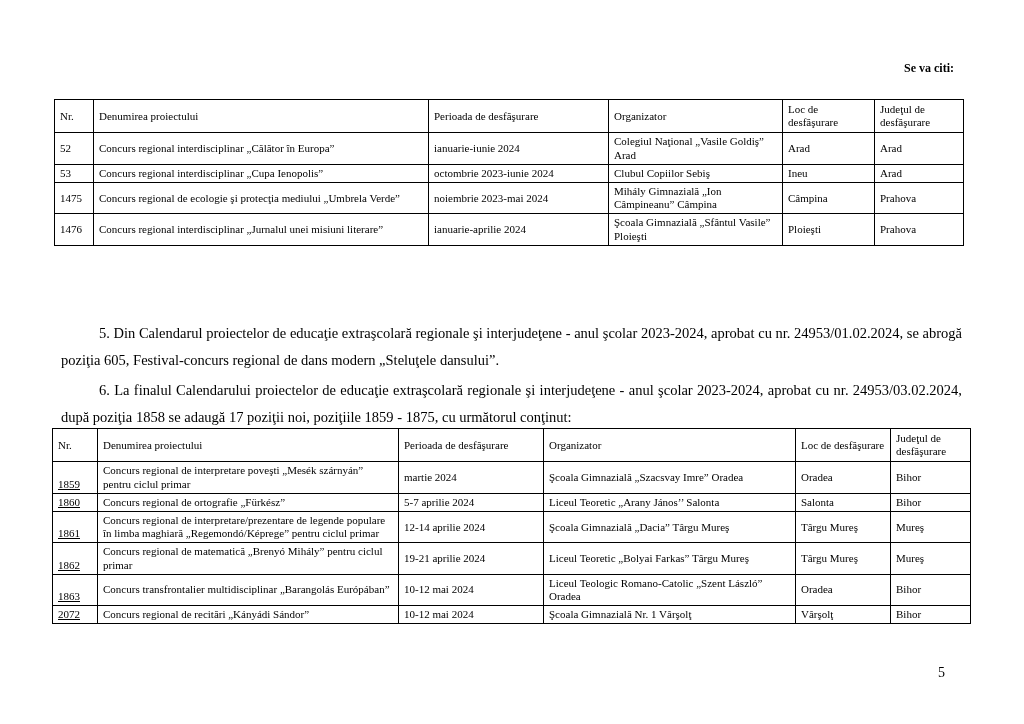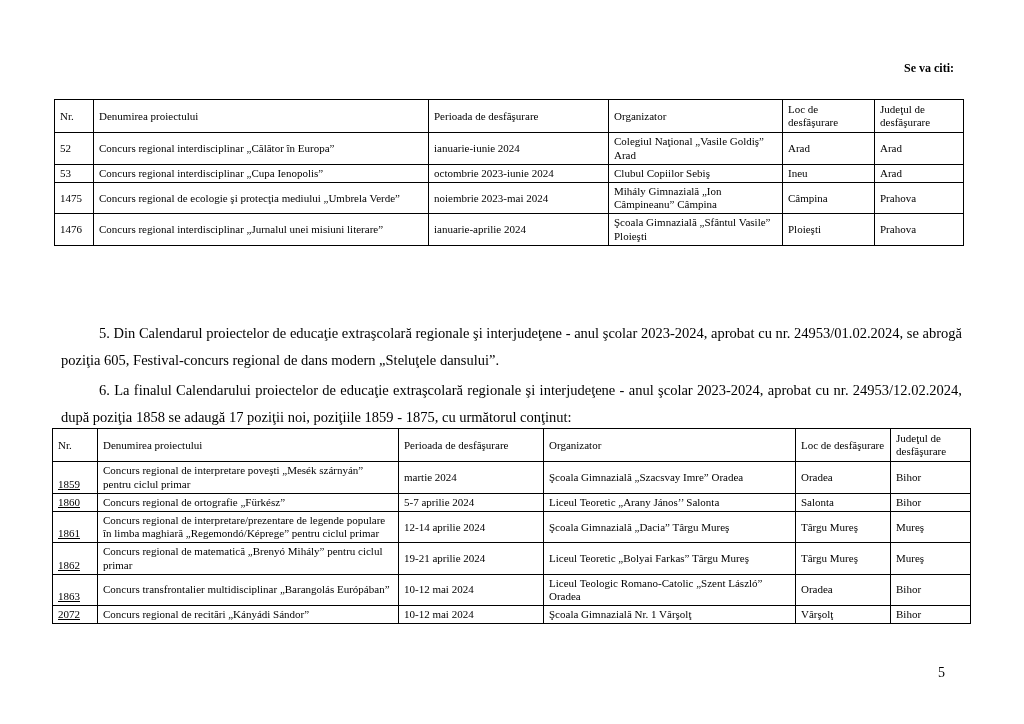--- a/index.html
+++ b/index.html
@@ -122,21 +122,21 @@
           <td>ianuarie-aprilie 2024</td>
           <td>Şcoala Gimnazială „Sfântul Vasile” Ploieşti</td>
           <td>Ploieşti</td>
           <td>Prahova</td>
         </tr>
       </tbody>
     </table>
 
   <p class="para" id="p5">5. Din Calendarul proiectelor de educaţie extraşcolară regionale şi interjudeţene - anul şcolar 2023-2024, aprobat cu nr. 24953/01.02.2024, se abrogă poziţia 605, Festival-concurs regional de dans modern „Steluţele dansului”.</p>
 
-  <p class="para" id="p6">6. La finalul Calendarului proiectelor de educaţie extraşcolară regionale şi interjudeţene - anul şcolar 2023-2024, aprobat cu nr. 24953/12.02.2024, după poziţia 1858 se adaugă 17 poziţii noi, poziţiile 1859 - 1875, cu următorul conţinut:</p>
+  <p class="para" id="p6">6. La finalul Calendarului proiectelor de educaţie extraşcolară regionale şi interjudeţene - anul şcolar 2023-2024, aprobat cu nr. 24953/03.02.2024, după poziţia 1858 se adaugă 17 poziţii noi, poziţiile 1859 - 1875, cu următorul conţinut:</p>
 
   <table id="table2">
       <colgroup>
         <col style="width: 45px;">
         <col style="width: 301px;">
         <col style="width: 145px;">
         <col style="width: 252px;">
         <col style="width: 95px;">
         <col style="width: 80px;">
       </colgroup>

